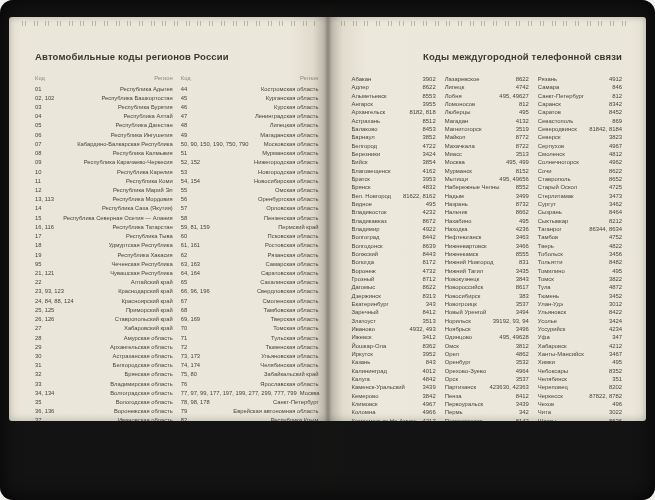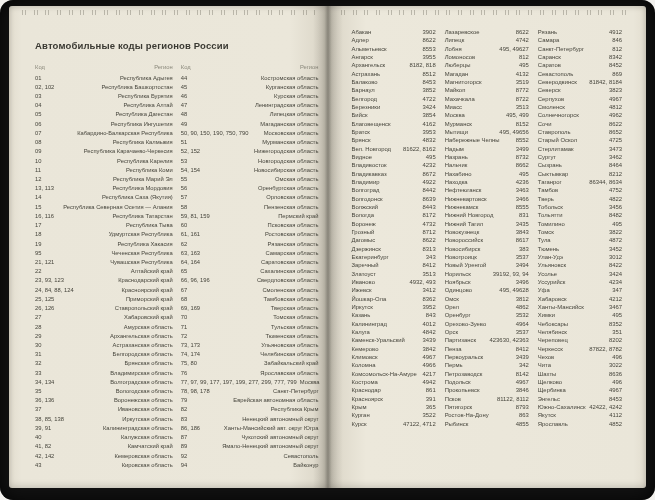--- a/index.html
+++ b/index.html
@@ -6,21 +6,21 @@
   body{
     width:655px;height:500px;position:relative;overflow:hidden;
     background:#f2f1ee;
     font-family:"Liberation Sans", sans-serif;
   }
   .cover{
     position:absolute;inset:0;background:#131313;border-radius:13px;
     box-shadow:inset 0 0 20px rgba(0,0,0,.85);
   }
   .spread{
-    position:absolute;left:9px;top:6px;width:637px;height:482px;
+    position:absolute;left:9px;top:17px;width:637px;height:404px;
     display:flex;
   }
   .page{position:relative;flex:1;overflow:hidden}
   .page-left{
     background:linear-gradient(90deg,#e2ddcf 0%,#eae6d9 4%,#ebe7da 88%,#ddd8ca 97%,#cfcabc 100%);
     border-radius:3px 0 0 3px;
     box-shadow:inset 0 2px 5px rgba(0,0,0,.12), inset 0 -3px 6px rgba(0,0,0,.12);
   }
   .page-right{
     background:linear-gradient(270deg,#e2ddcf 0%,#eae6d9 4%,#ece8db 88%,#ded9cb 97%,#d0cbbd 100%);
@@ -436,20 +436,21 @@
               <span class="cell-a">94</span>
               <span class="cell-b">Байконур</span>
             </div>
           </div>
       </div>
     </div>
   </div>
 
   <div class="page page-right">
     <div class="ruler"></div>
+    <div class="page-title">Коды междугородной телефонной связи</div>
     <div class="phone-cols">
       <div class="col">
         <div>
             <div class="row">
               <span class="cell-a">Абакан</span>
               <span class="cell-b">3902</span>
             </div>
             <div class="row">
               <span class="cell-a">Адлер</span>
               <span class="cell-b">8622</span>

